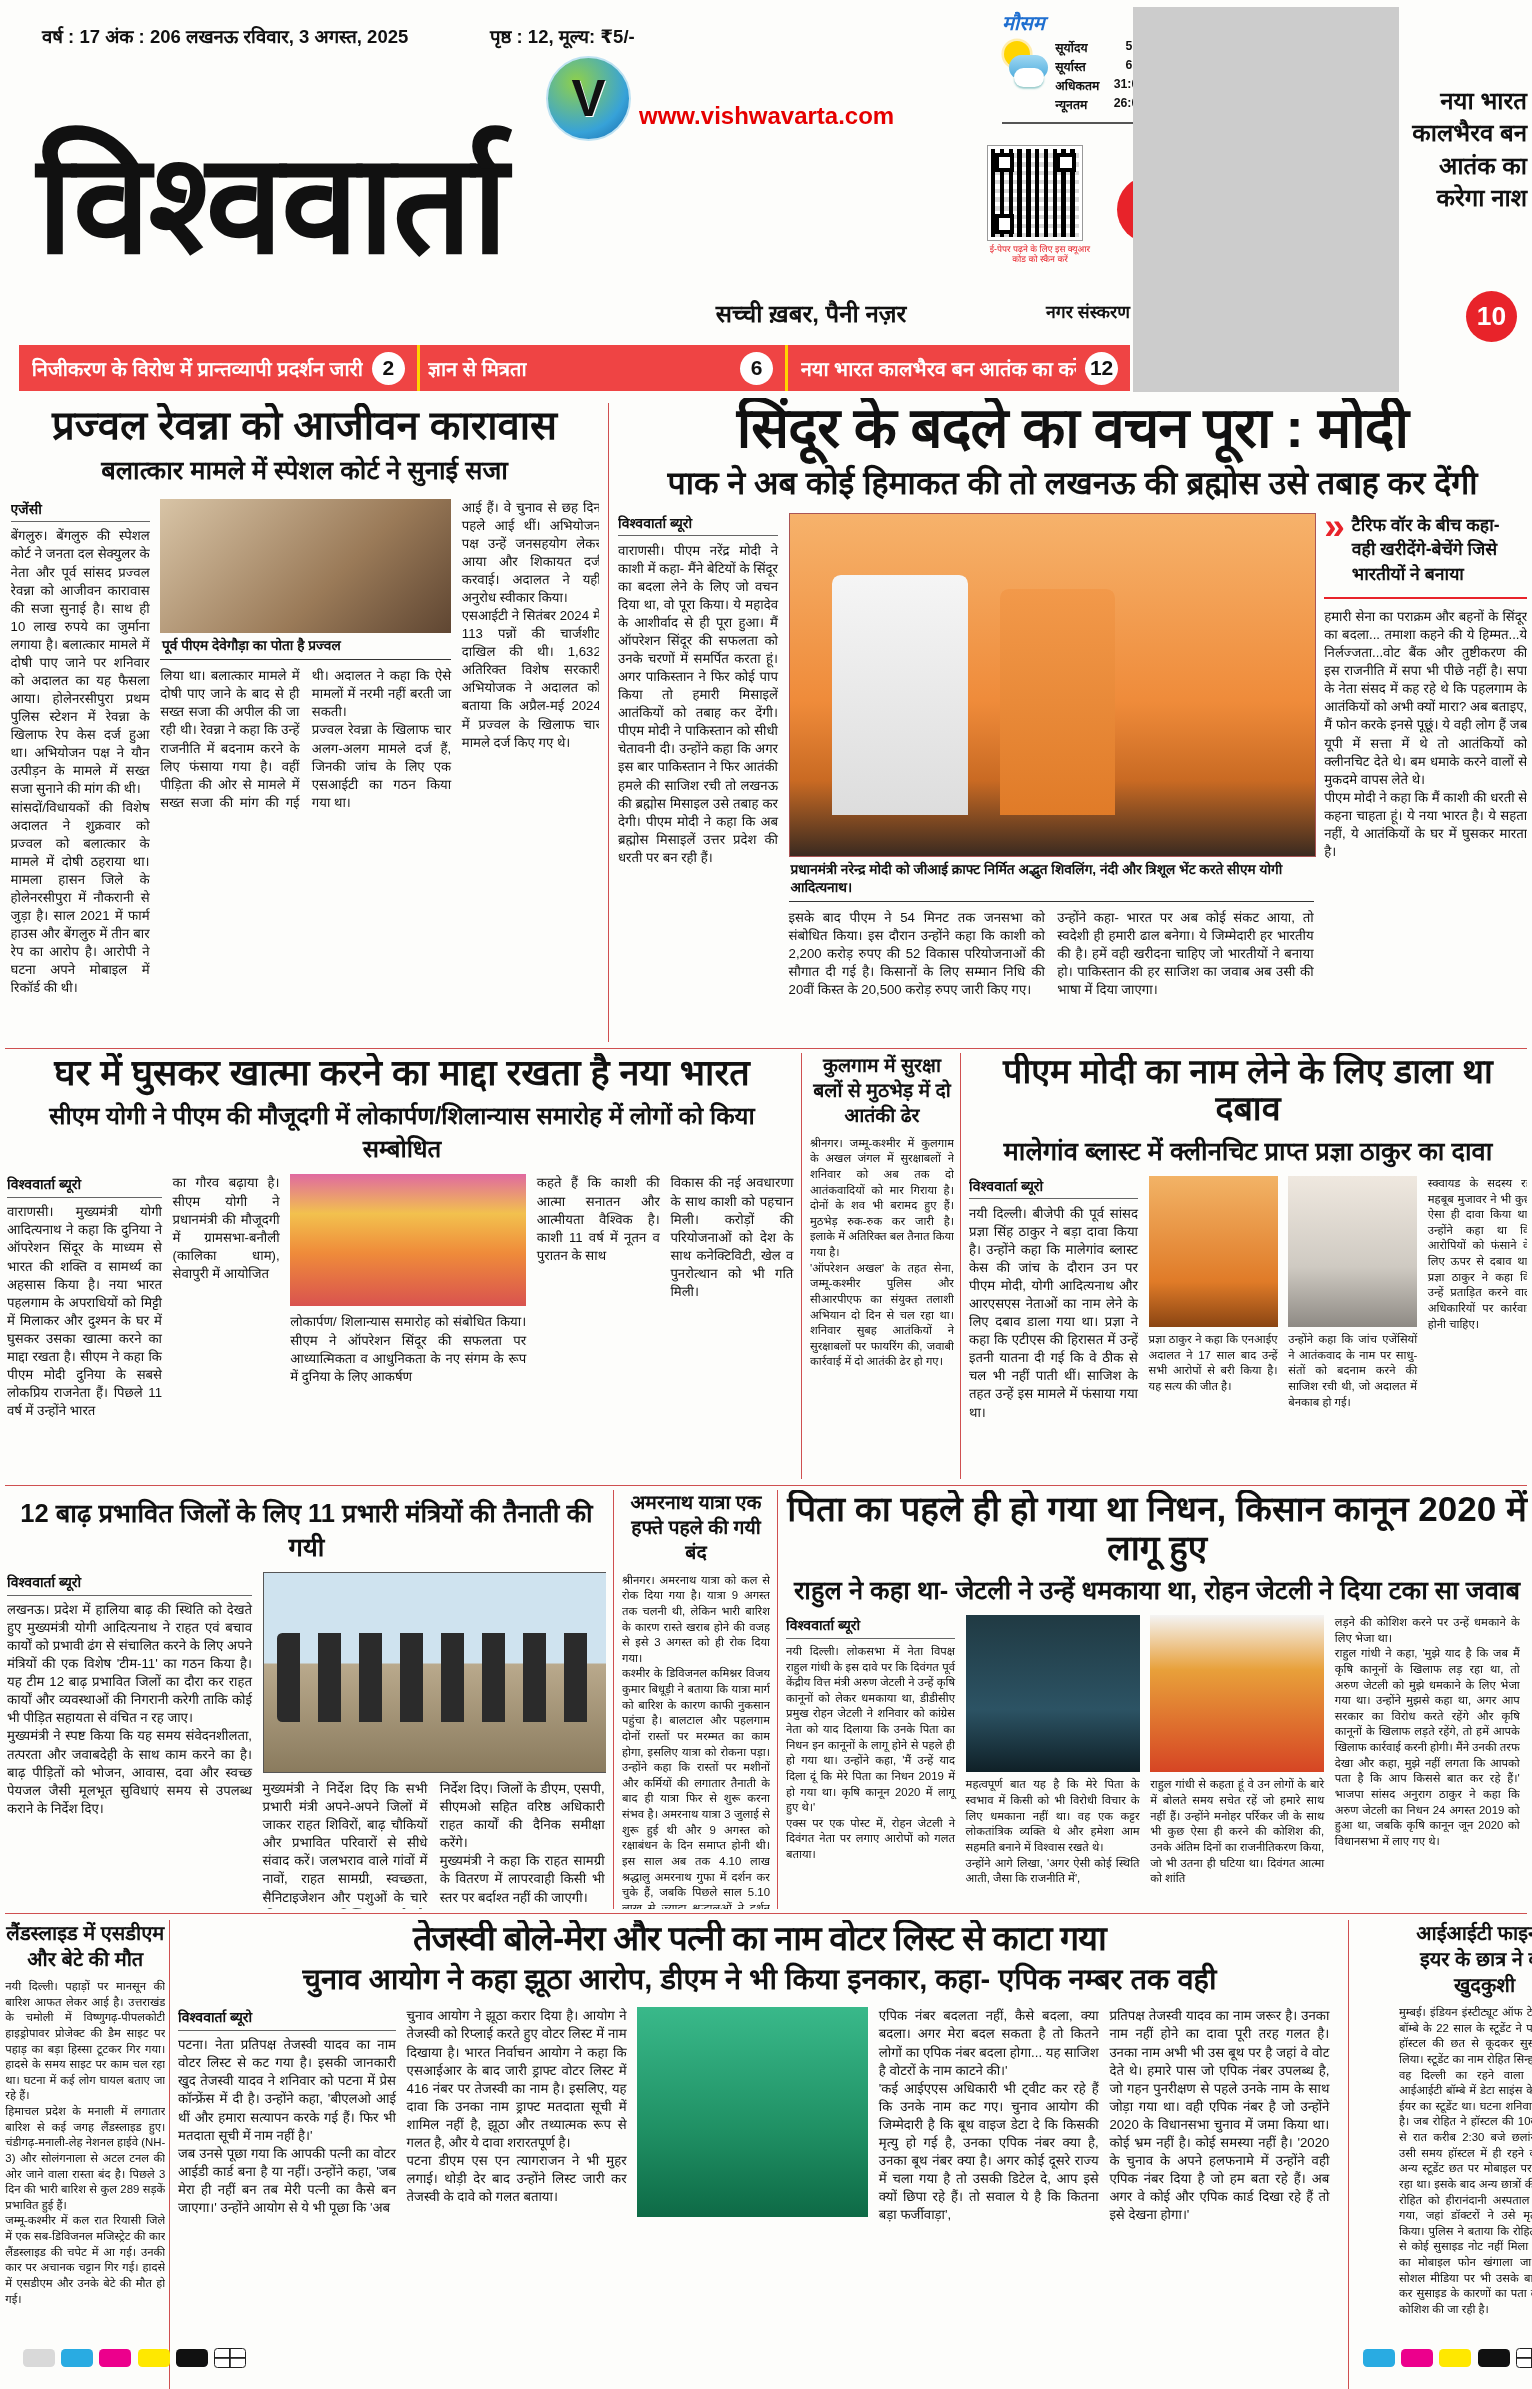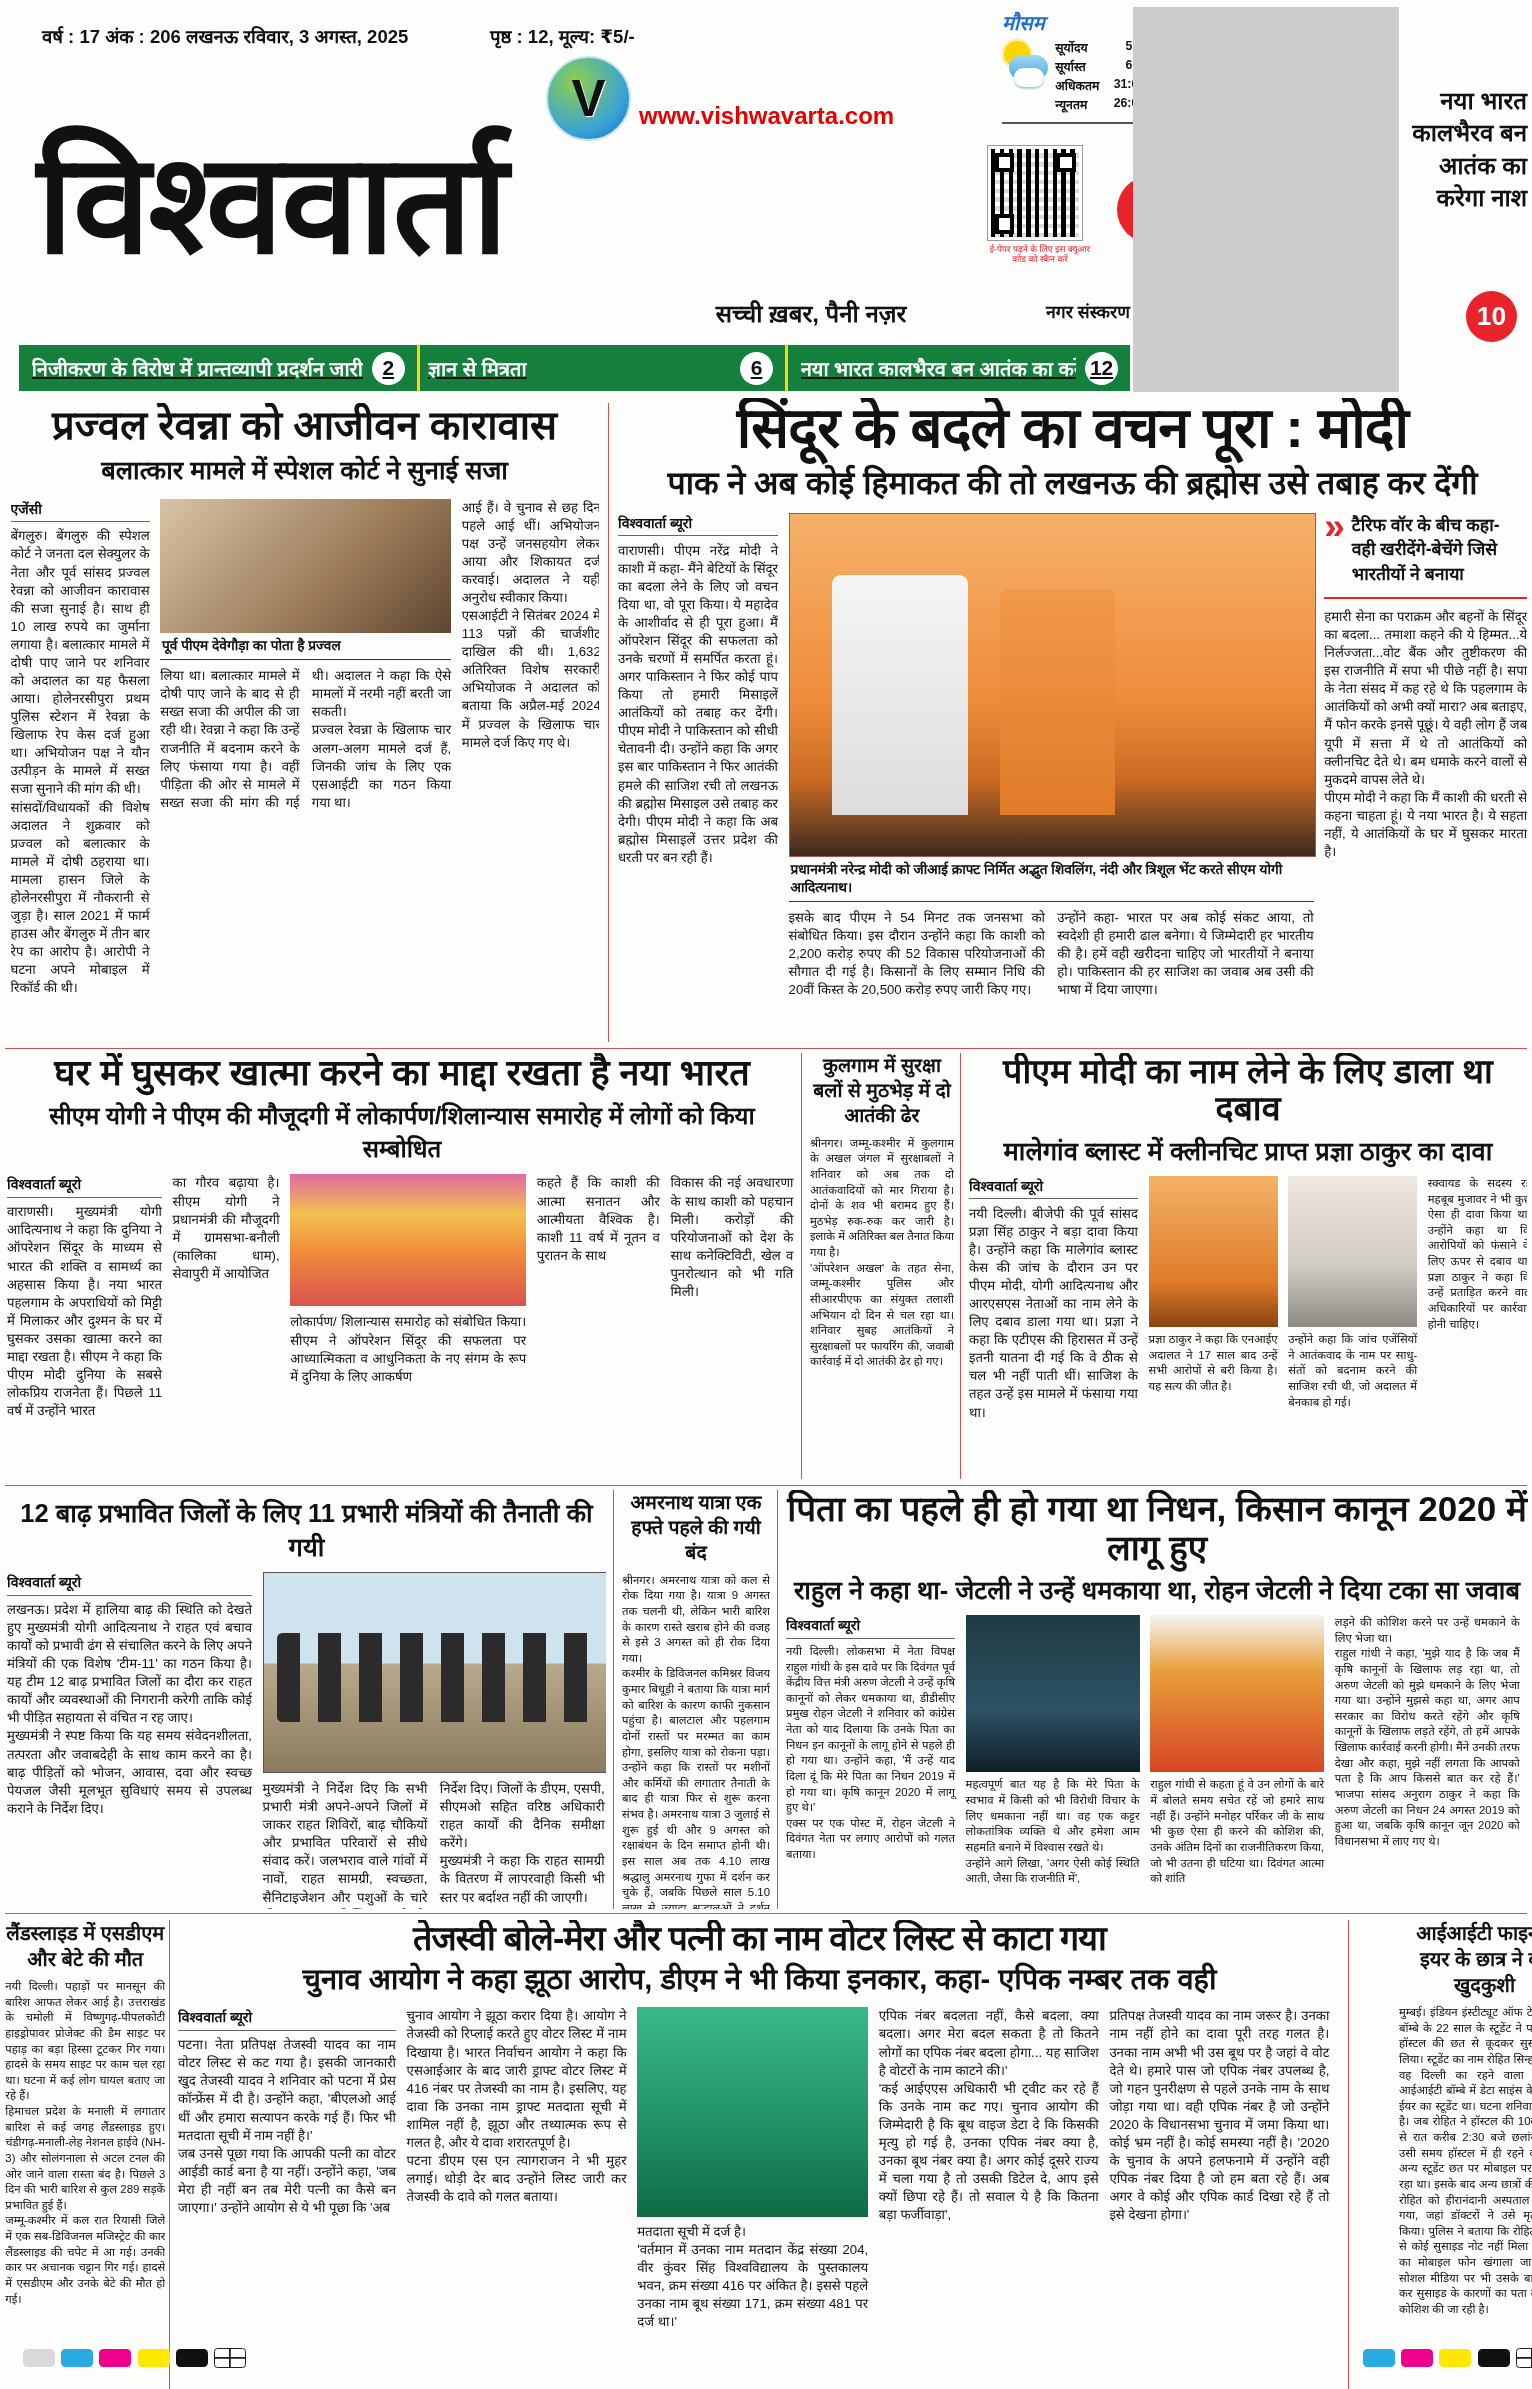--- a/index.html
+++ b/index.html
@@ -37,21 +37,21 @@
   .wcloud2{position:absolute;left:12.3px;top:30px;width:30px;height:19.4px;border-radius:12.3px;background:#fff;box-shadow:0 1.8px 1.8px #9cc;}
   .wrows{flex:1;font-size:12.3px;font-weight:bold;}
   .wrow{display:flex;justify-content:space-between;margin:1.8px 0;}
   .wrow .wv{font-weight:800;}
   
   .promo-photo{background:linear-gradient(135deg,#caa27f 0%,#8a5a3c 30%,#5e3a28 55%,#e8b9c8 80%,#d98fb0 100%);}
   .promo-line{font-size:24px;font-weight:800;text-align:right;line-height:1.35;}
   .pg-circle{width:51px;height:51px;border-radius:50%;background:#e8232a;color:#fff;display:flex;align-items:center;justify-content:center;
              font-size:26.4px;font-weight:900;}
   
-  .teasers{display:flex;background:#15803d;height:46px;align-items:center;text-decoration:underline;}
+  .teasers{display:flex;background:#ef4444;height:46px;align-items:center;}
   .tcell{display:flex;align-items:center;justify-content:space-between;padding:0 12.3px;height:100%;box-sizing:border-box;}
   .tcell+.tcell{border-left:3.5px solid #ffd400;}
   .tlabel{color:#fff;font-size:20px;font-weight:bold;white-space:nowrap;overflow:hidden;}
   .tpg{width:33px;height:33px;border-radius:50%;background:#fff;color:#111;font-size:21px;font-weight:900;
        display:flex;align-items:center;justify-content:center;flex:none;margin-left:8.8px;}
   
   .h-main{font-size:56px;font-weight:900;text-align:center;line-height:1.08;letter-spacing:-0.9px;}
   .sh-main{font-size:32px;font-weight:700;text-align:center;line-height:1.2;margin-top:5.3px;}
   .h-xl{font-size:40px;font-weight:900;text-align:center;line-height:1.1;}
   .h-l{font-size:36px;font-weight:900;text-align:center;line-height:1.1;}
@@ -353,22 +353,20 @@
       <div class="by">विश्ववार्ता ब्यूरो</div>
       <div class="txt">पटना। नेता प्रतिपक्ष तेजस्वी यादव का नाम वोटर लिस्ट से कट गया है। इसकी जानकारी खुद तेजस्वी यादव ने शनिवार को पटना में प्रेस कॉन्फ्रेंस में दी है। उन्होंने कहा, 'बीएलओ आई थीं और हमारा सत्यापन करके गई हैं। फिर भी मतदाता सूची में नाम नहीं है।'
 जब उनसे पूछा गया कि आपकी पत्नी का वोटर आईडी कार्ड बना है या नहीं। उन्होंने कहा, 'जब मेरा ही नहीं बन तब मेरी पत्नी का कैसे बन जाएगा।' उन्होंने आयोग से ये भी पूछा कि 'अब</div>
     </div>
     <div style="width:220px;flex:none;">
       <div class="txt">चुनाव आयोग ने झूठा करार दिया है। आयोग ने तेजस्वी को रिप्लाई करते हुए वोटर लिस्ट में नाम दिखाया है। भारत निर्वाचन आयोग ने कहा कि एसआईआर के बाद जारी ड्राफ्ट वोटर लिस्ट में 416 नंबर पर तेजस्वी का नाम है। इसलिए, यह दावा कि उनका नाम ड्राफ्ट मतदाता सूची में शामिल नहीं है, झूठा और तथ्यात्मक रूप से गलत है, और ये दावा शरारतपूर्ण है।
 पटना डीएम एस एन त्यागराजन ने भी मुहर लगाई। थोड़ी देर बाद उन्होंने लिस्ट जारी कर तेजस्वी के दावे को गलत बताया।</div>
     </div>
     <div style="width:231px;flex:none;">
       <div class="photo ph-green" style="width:100%;height:210px;"></div>
-      <div class="txt" style="margin-top:5.3px;">मतदाता सूची में दर्ज है।
-'वर्तमान में उनका नाम मतदान केंद्र संख्या 204, वीर कुंवर सिंह विश्वविद्यालय के पुस्तकालय भवन, क्रम संख्या 416 पर अंकित है। इससे पहले उनका नाम बूथ संख्या 171, क्रम संख्या 481 पर दर्ज था।'</div>
     </div>
     <div style="width:220px;flex:none;">
       <div class="txt">एपिक नंबर बदलता नहीं, कैसे बदला, क्या बदला। अगर मेरा बदल सकता है तो कितने लोगों का एपिक नंबर बदला होगा... यह साजिश है वोटरों के नाम काटने की।'
 'कई आईएएस अधिकारी भी ट्वीट कर रहे हैं कि उनके नाम कट गए। चुनाव आयोग की जिम्मेदारी है कि बूथ वाइज डेटा दे कि किसकी मृत्यु हो गई है, उनका एपिक नंबर क्या है, उनका बूथ नंबर क्या है। अगर कोई दूसरे राज्य में चला गया है तो उसकी डिटेल दे, आप इसे क्यों छिपा रहे हैं। तो सवाल ये है कि कितना बड़ा फर्जीवाड़ा',</div>
     </div>
     <div style="width:220px;flex:none;">
       <div class="txt">प्रतिपक्ष तेजस्वी यादव का नाम जरूर है। उनका नाम नहीं होने का दावा पूरी तरह गलत है। उनका नाम अभी भी उस बूथ पर है जहां वे वोट देते थे। हमारे पास जो एपिक नंबर उपलब्ध है, जो गहन पुनरीक्षण से पहले उनके नाम के साथ जोड़ा गया था। वही एपिक नंबर है जो उन्होंने 2020 के विधानसभा चुनाव में जमा किया था। कोई भ्रम नहीं है। कोई समस्या नहीं है। '2020 के चुनाव के अपने हलफनामे में उन्होंने वही एपिक नंबर दिया है जो हम बता रहे हैं। अब अगर वे कोई और एपिक कार्ड दिखा रहे हैं तो इसे देखना होगा।'</div>
     </div>
   </div>
 </div>

